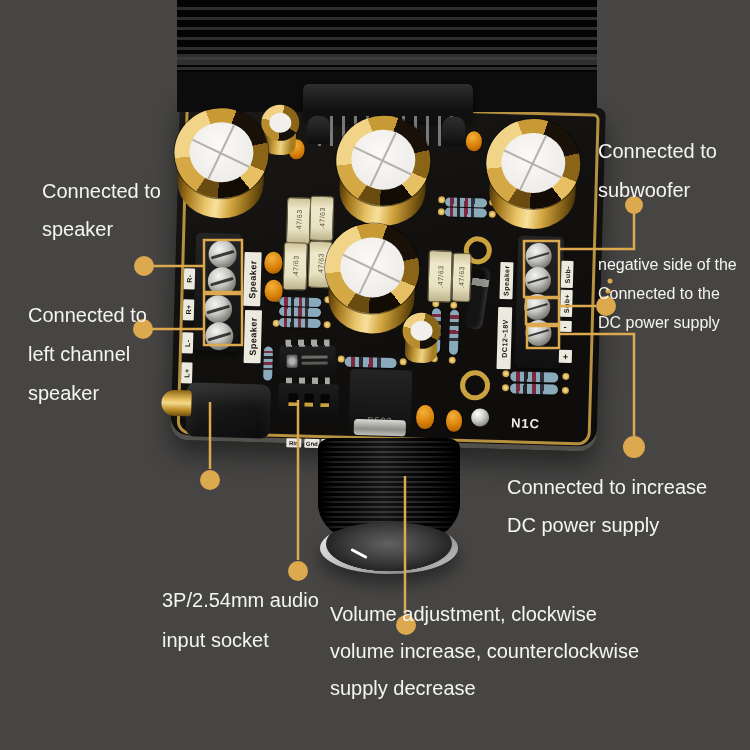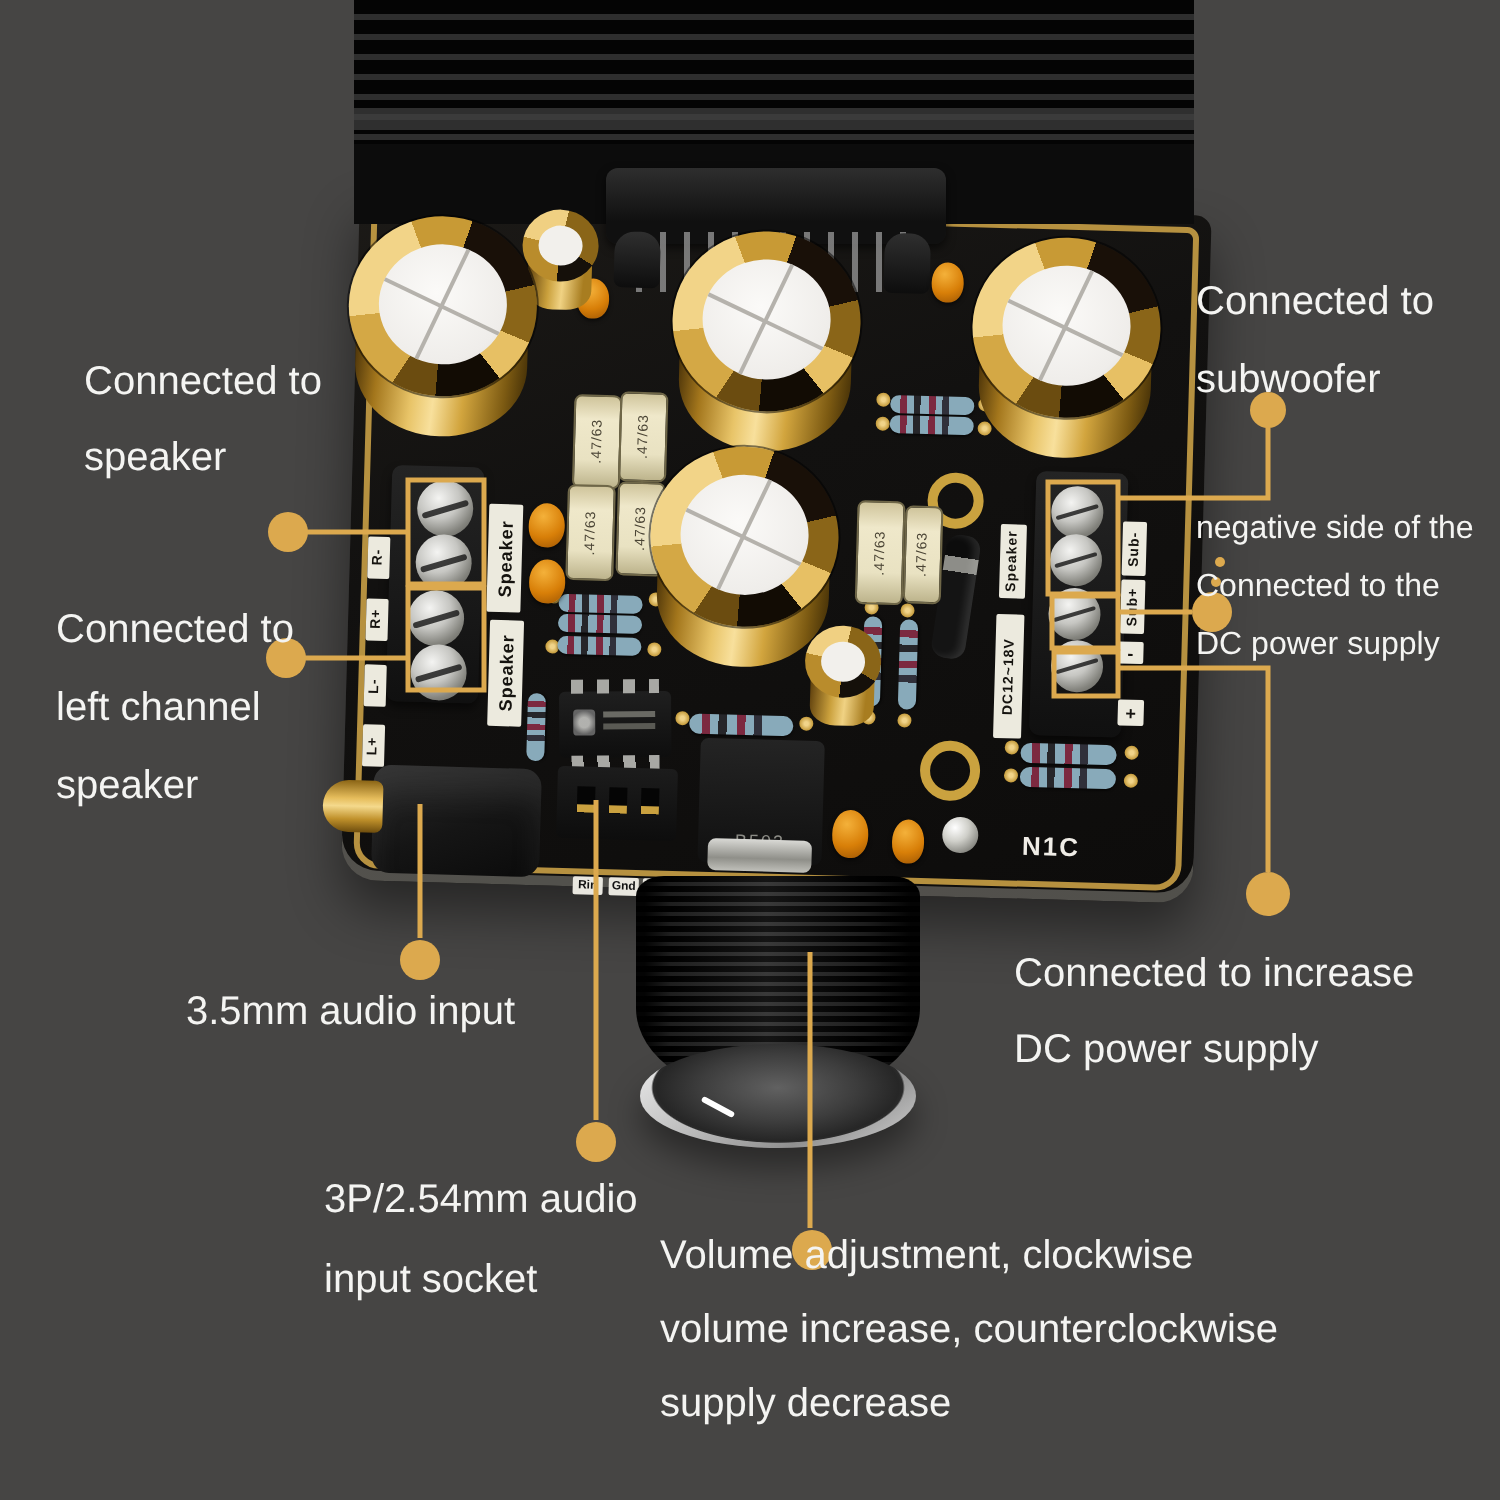--- a/index.html
+++ b/index.html
@@ -374,26 +374,23 @@
   </div>
   <div class="p lab small" style="left:598px;top:250px">
     <div>negative side of the</div>
     <div>Connected to the</div>
     <div>DC power supply</div>
   </div>
   <div class="p lab" style="left:507px;top:468px">
     <div>Connected to increase</div>
     <div>DC power supply</div>
   </div>
-  <div class="p lab" style="left:93px;top:487px">
-    <div>3.5mm audio input</div>
-  </div>
   <div class="p lab" style="left:162px;top:580px;line-height:40px">
     <div>3P/2.54mm audio</div>
     <div>input socket</div>
   </div>
-  <div class="p lab" style="left:330px;top:610px;line-height:37px">
+  <div class="p lab" style="left:330px;top:596px;line-height:37px">
     <div>Volume adjustment, clockwise</div>
     <div>volume increase, counterclockwise</div>
     <div>supply decrease</div>
   </div>
 
 </div>
 
 </body></html>

